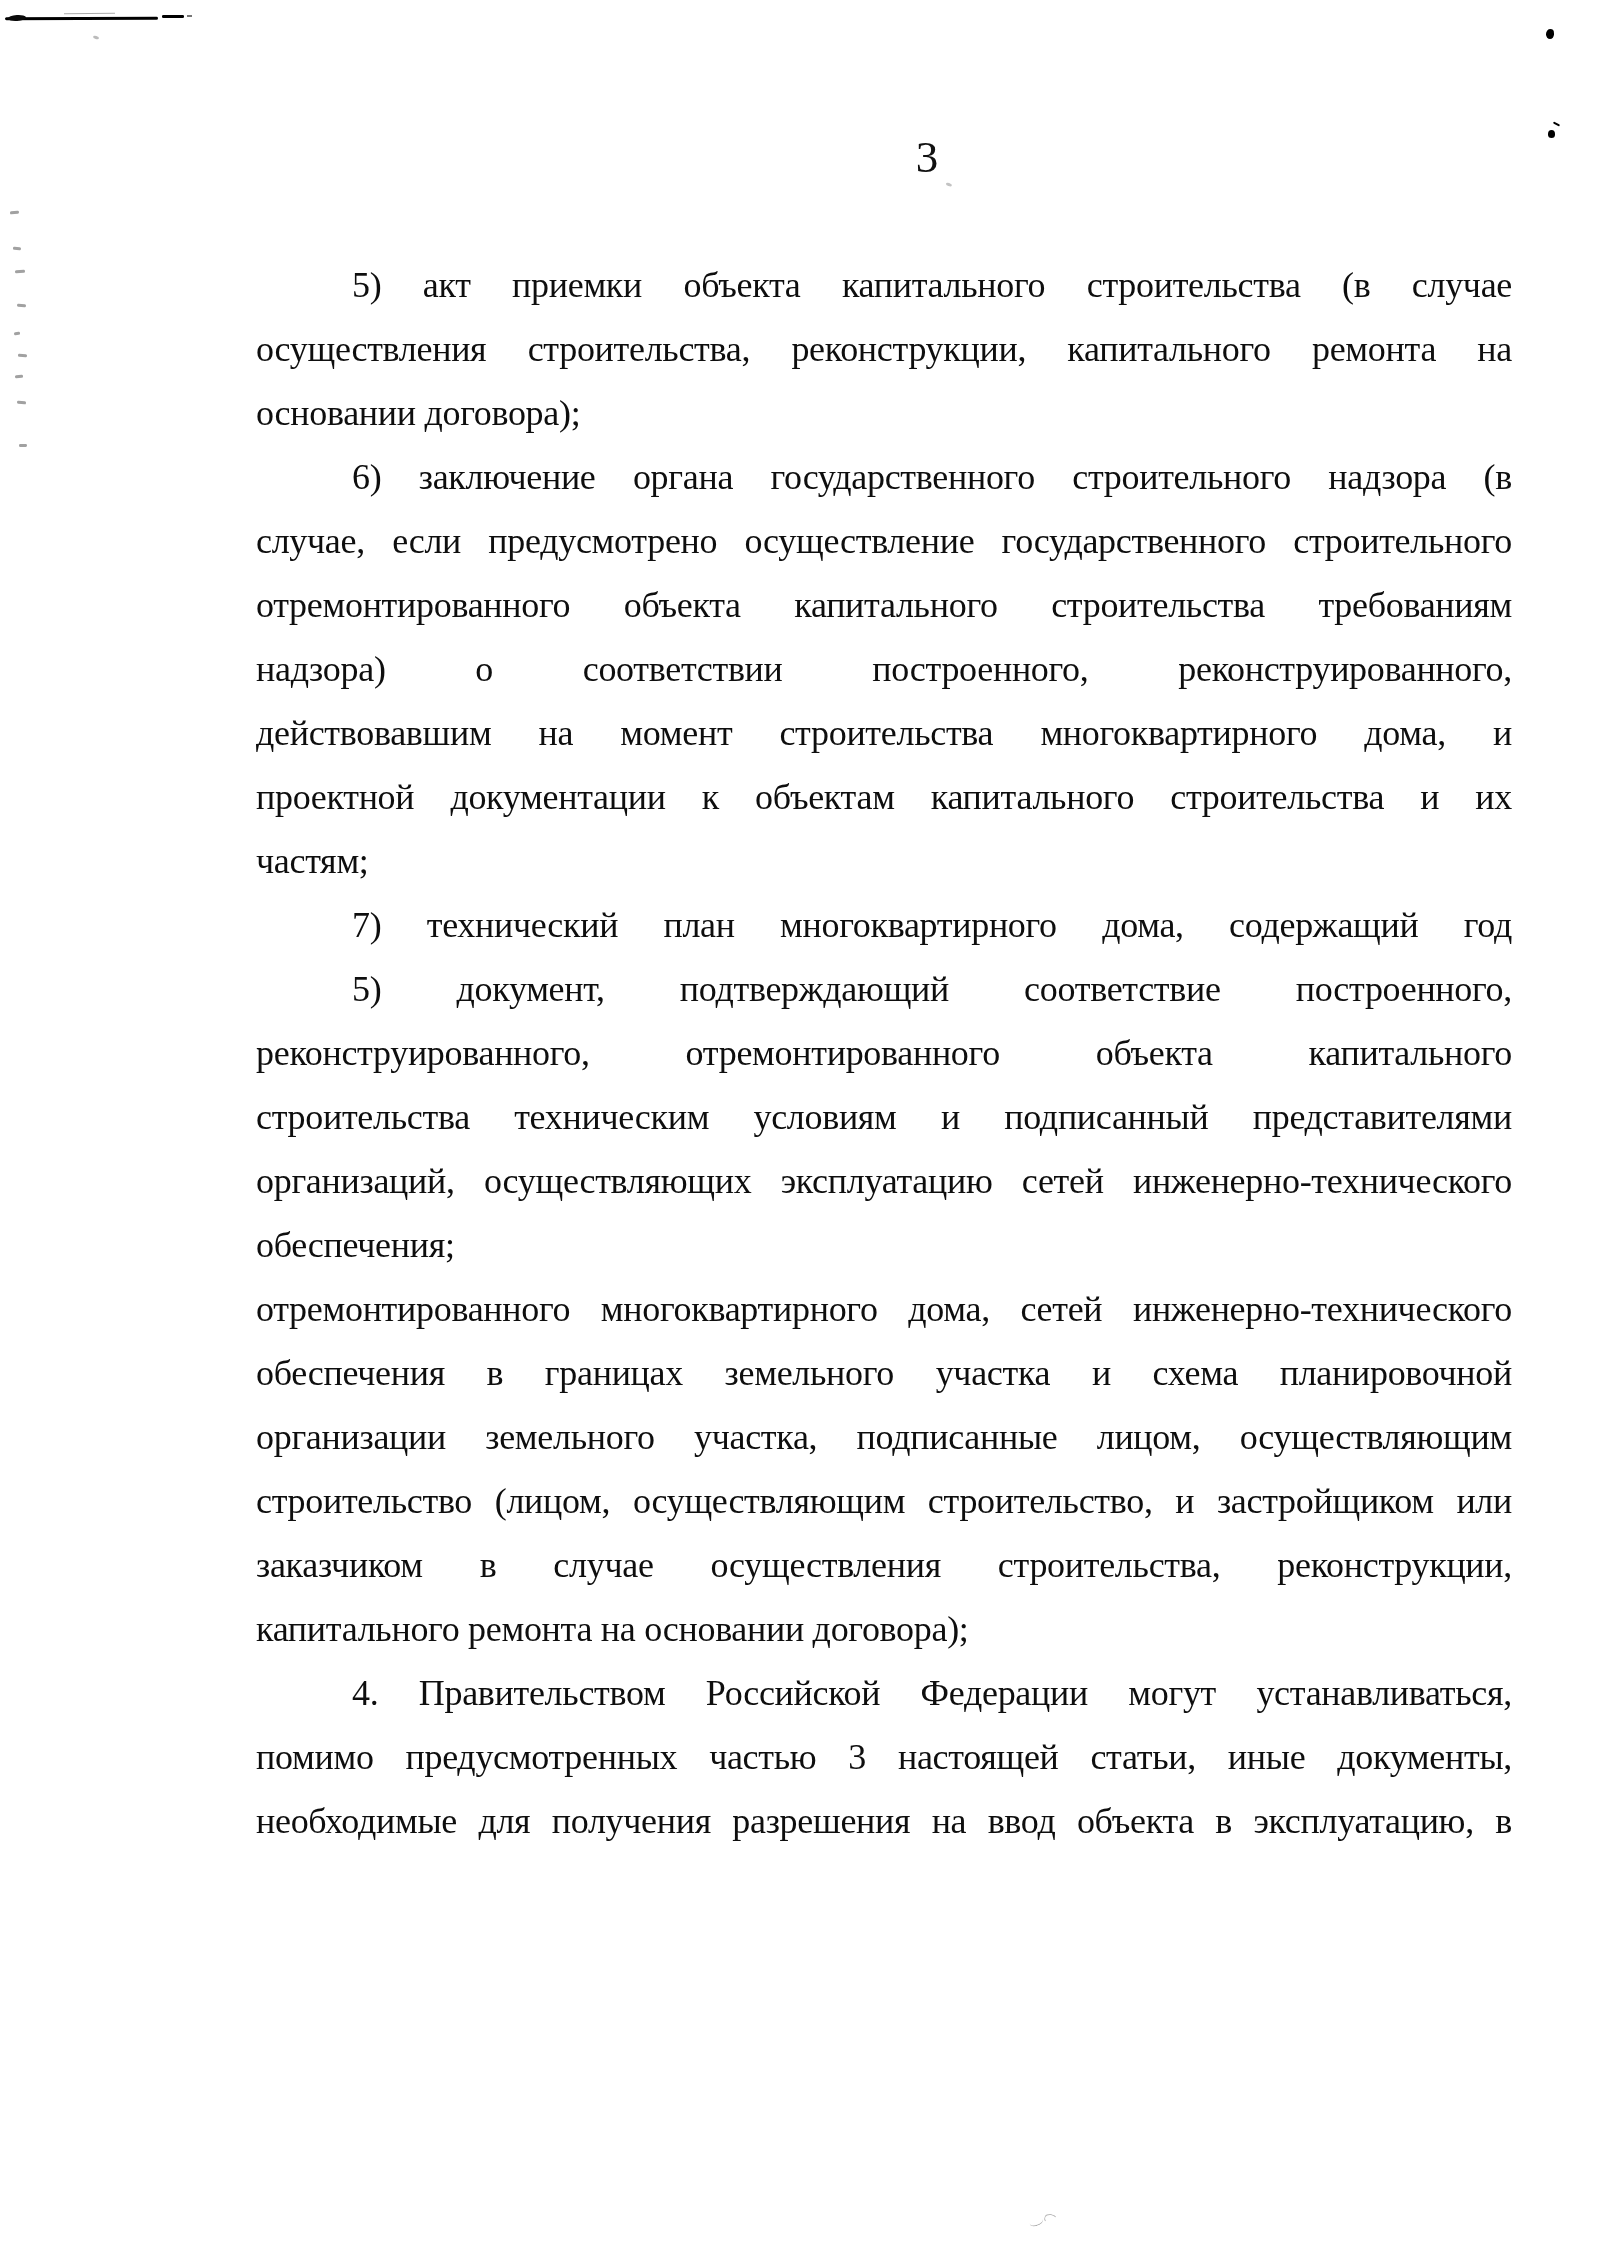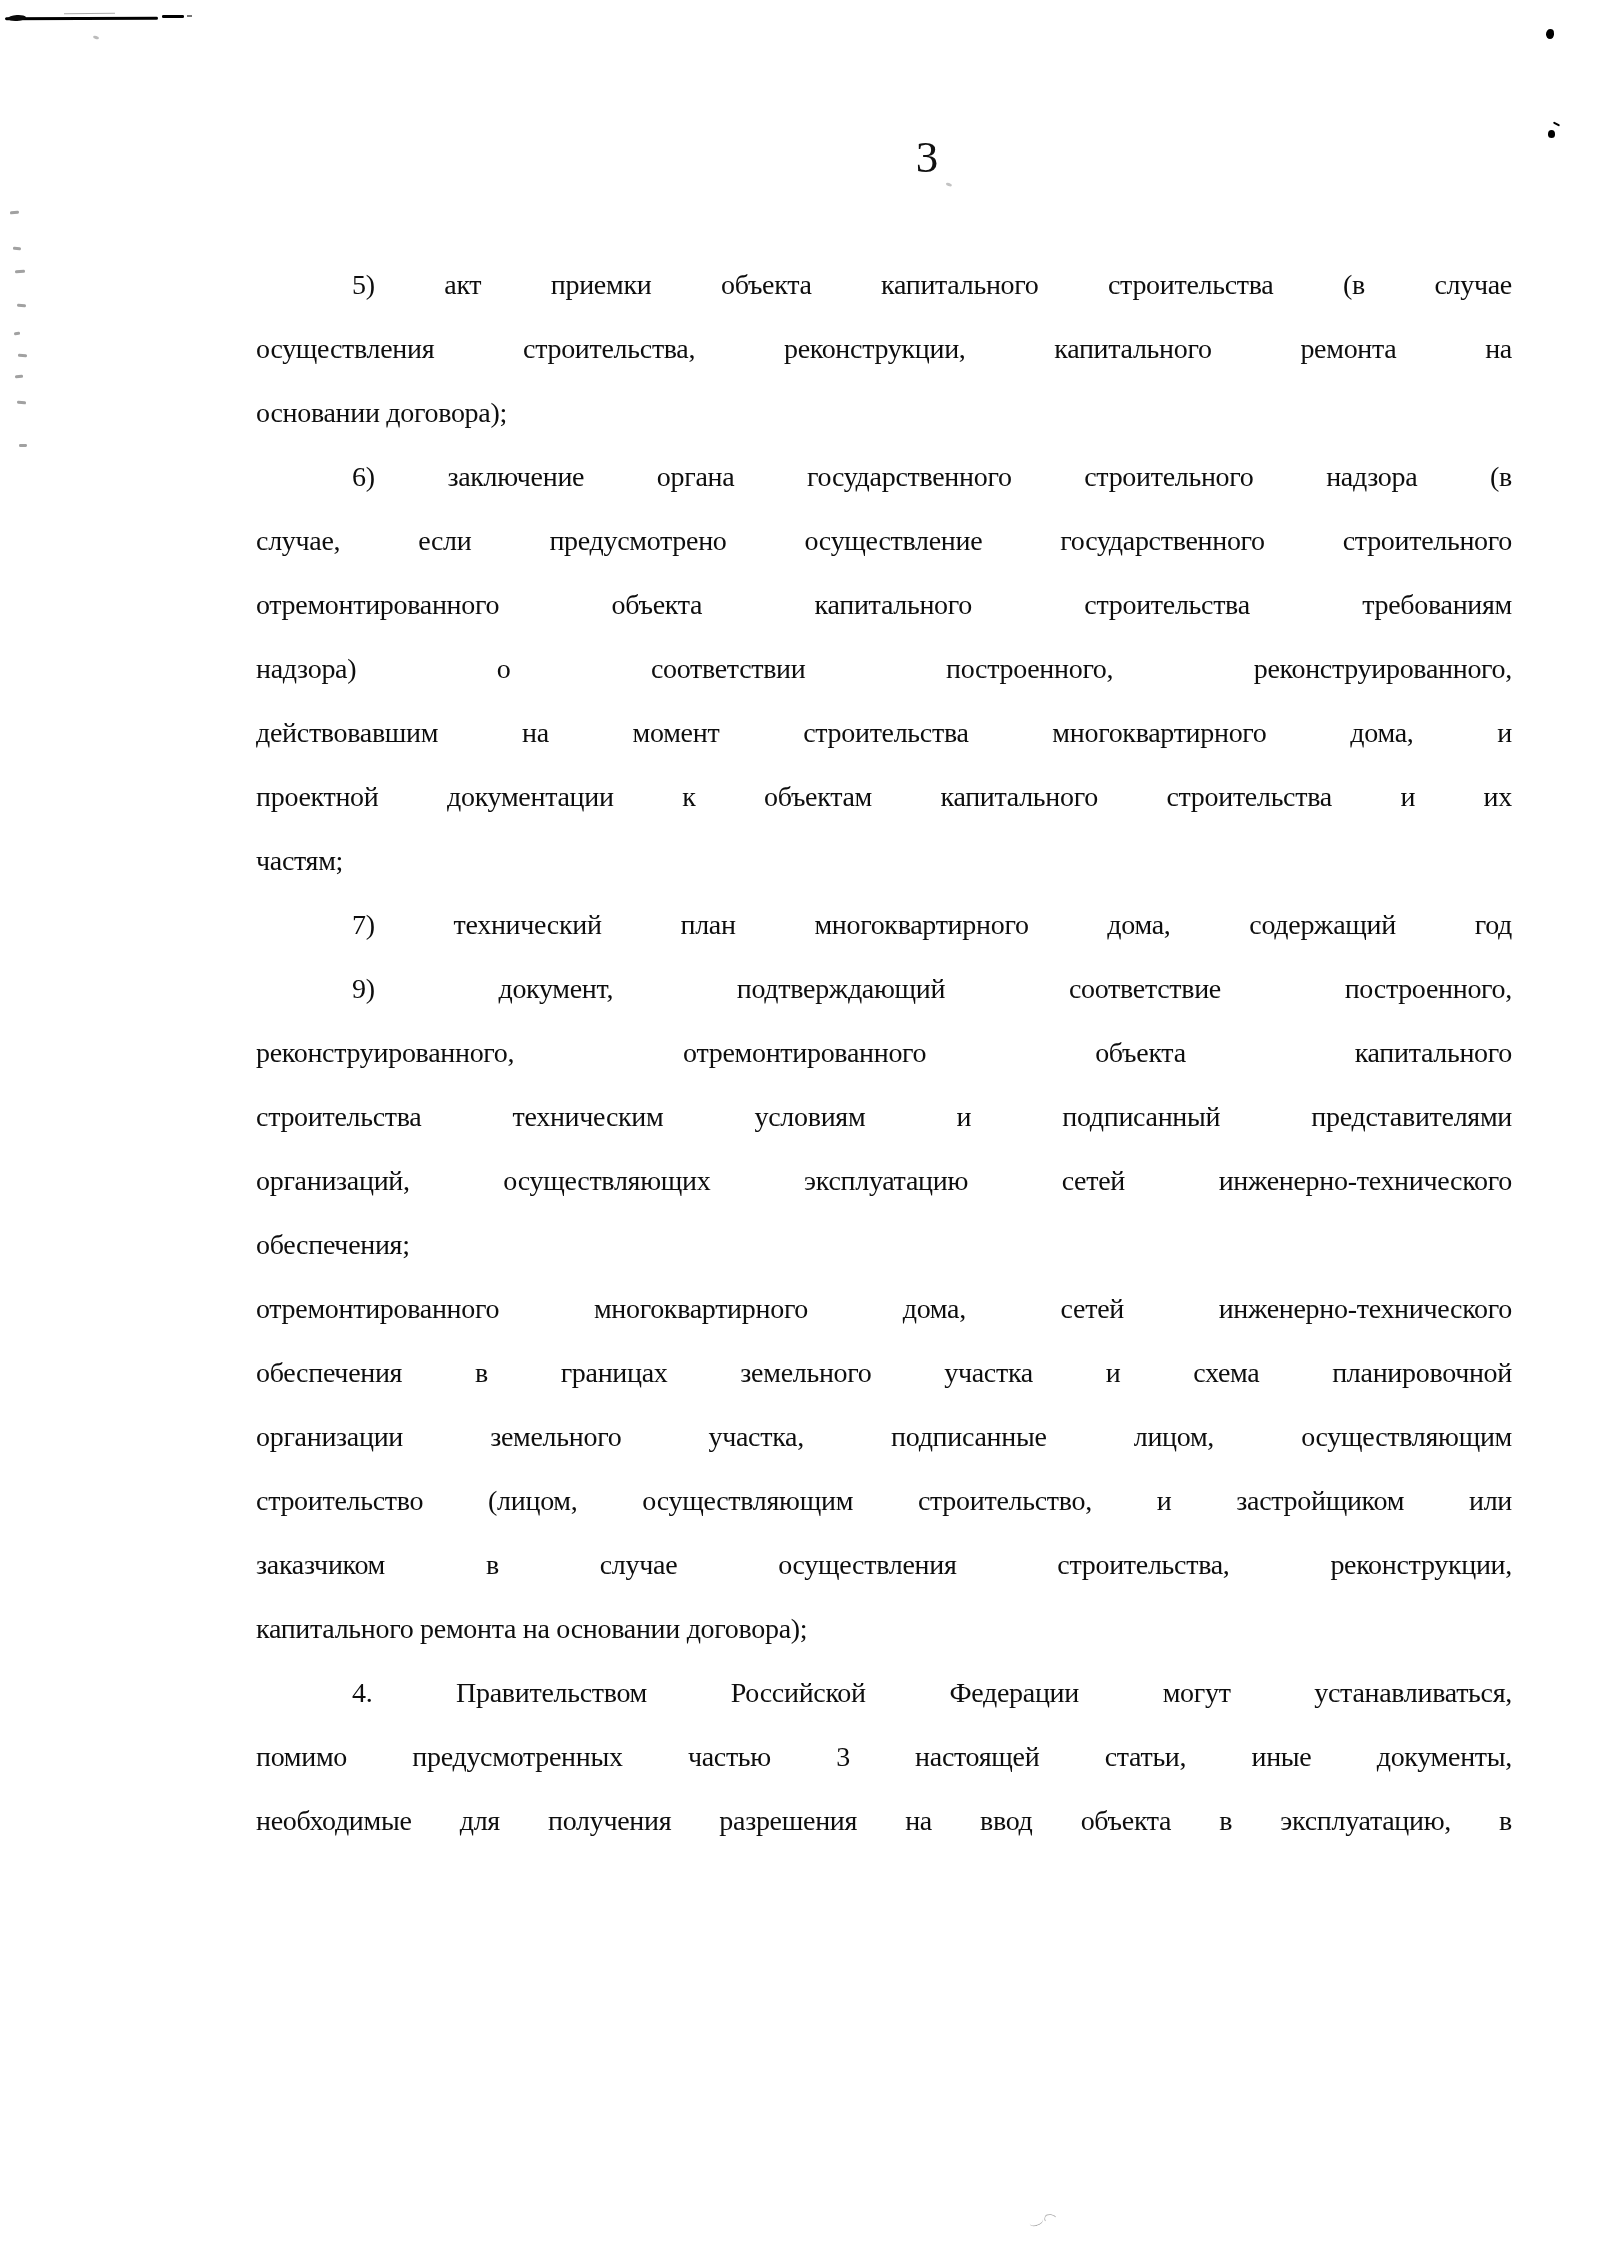--- a/index.html
+++ b/index.html
@@ -24,21 +24,21 @@
   }
   .doc{
     position:absolute;
     left:256px;
     top:253px;
     width:1256px;
   }
   .line{
     height:64px;
     line-height:64px;
-    font-size:28px;
+    font-size:36px;
     letter-spacing:-0.3px;
     text-align:justify;
     text-align-last:justify;
     white-space:normal;
     overflow:visible;
   }
   .line.first{ text-indent:96px; }
   .line.last{ text-align:right; text-align-last:left; }
 
   
@@ -99,21 +99,21 @@
         <div class="line">отремонтированного объекта капитального строительства требованиям</div>
         <div class="line">надзора) о соответствии построенного, реконструированного,</div>
         <div class="line">действовавшим на момент строительства многоквартирного дома, и</div>
         <div class="line">проектной документации к объектам капитального строительства и их</div>
         <div class="line last">частям;</div>
       </div>
       <div>
         <div class="line first">7) технический план многоквартирного дома, содержащий год</div>
       </div>
       <div>
-        <div class="line first">9) документ, подтверждающий соответствие построенного,</div>
+        <div class="line first">5) документ, подтверждающий соответствие построенного,</div>
         <div class="line">реконструированного, отремонтированного объекта капитального</div>
         <div class="line">строительства техническим условиям и подписанный представителями</div>
         <div class="line">организаций, осуществляющих эксплуатацию сетей инженерно-технического</div>
         <div class="line last">обеспечения;</div>
       </div>
       <div>
         <div class="line">отремонтированного многоквартирного дома, сетей инженерно-технического</div>
         <div class="line">обеспечения в границах земельного участка и схема планировочной</div>
         <div class="line">организации земельного участка, подписанные лицом, осуществляющим</div>
         <div class="line">строительство (лицом, осуществляющим строительство, и застройщиком или</div>

